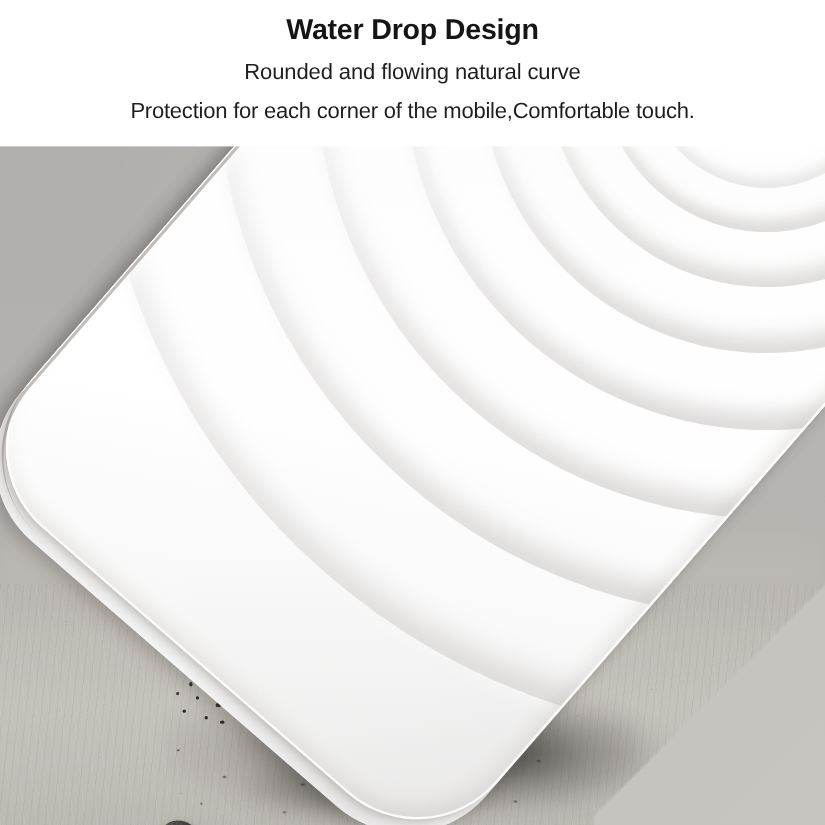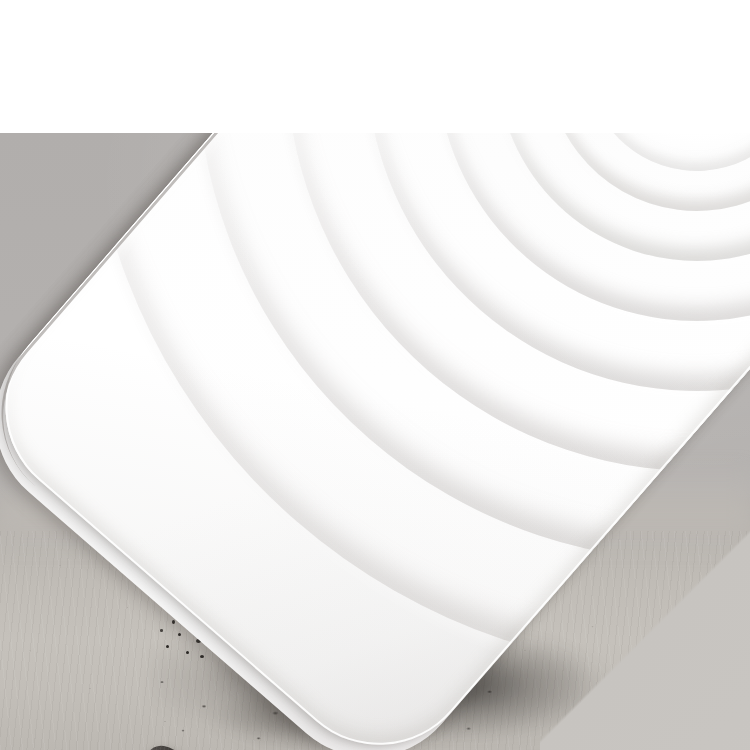--- a/index.html
+++ b/index.html
@@ -345,20 +345,25 @@
     background:linear-gradient(135deg, rgba(0,0,0,0) 0%, rgba(0,0,0,0) 48%, #c7c4c0 48.6%, #c9c6c2 100%);
     transform:rotate(0deg);
     pointer-events:none;
   }
 </style>
 </head>
 <body>
 
 <div class="page">
 
+  <div class="header">
+    <div class="title">Water Drop Design</div>
+    <div class="sub1">Rounded and flowing natural curve</div>
+    <div class="sub2">Protection for each corner of the mobile,Comfortable touch.</div>
+  </div>
 
   <div class="scene">
 
     <div class="backdrop"></div>
     <div class="backdrop-shade"></div>
 
     <div class="ground"></div>
     <div class="ground-haze"></div>
     <div class="grit"></div>
     <div class="streaks"></div>

